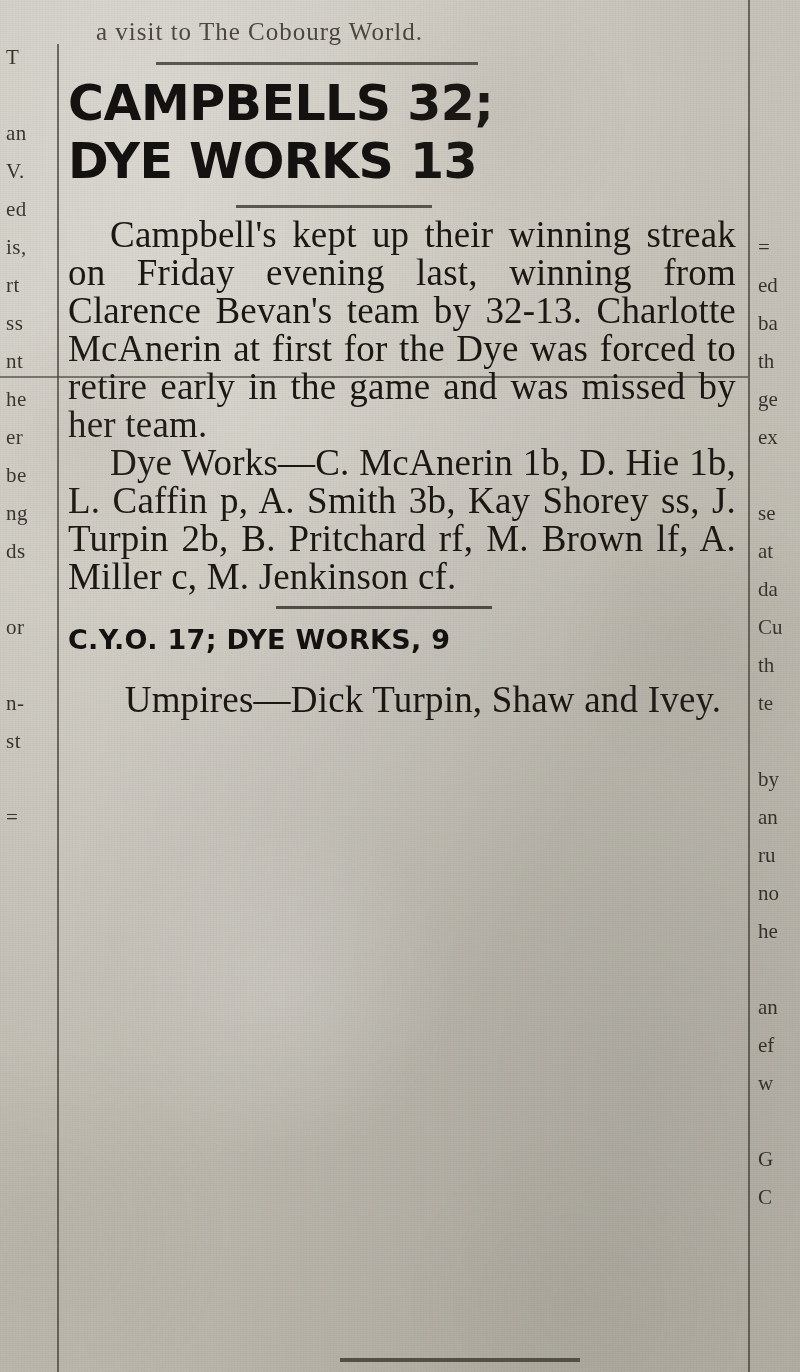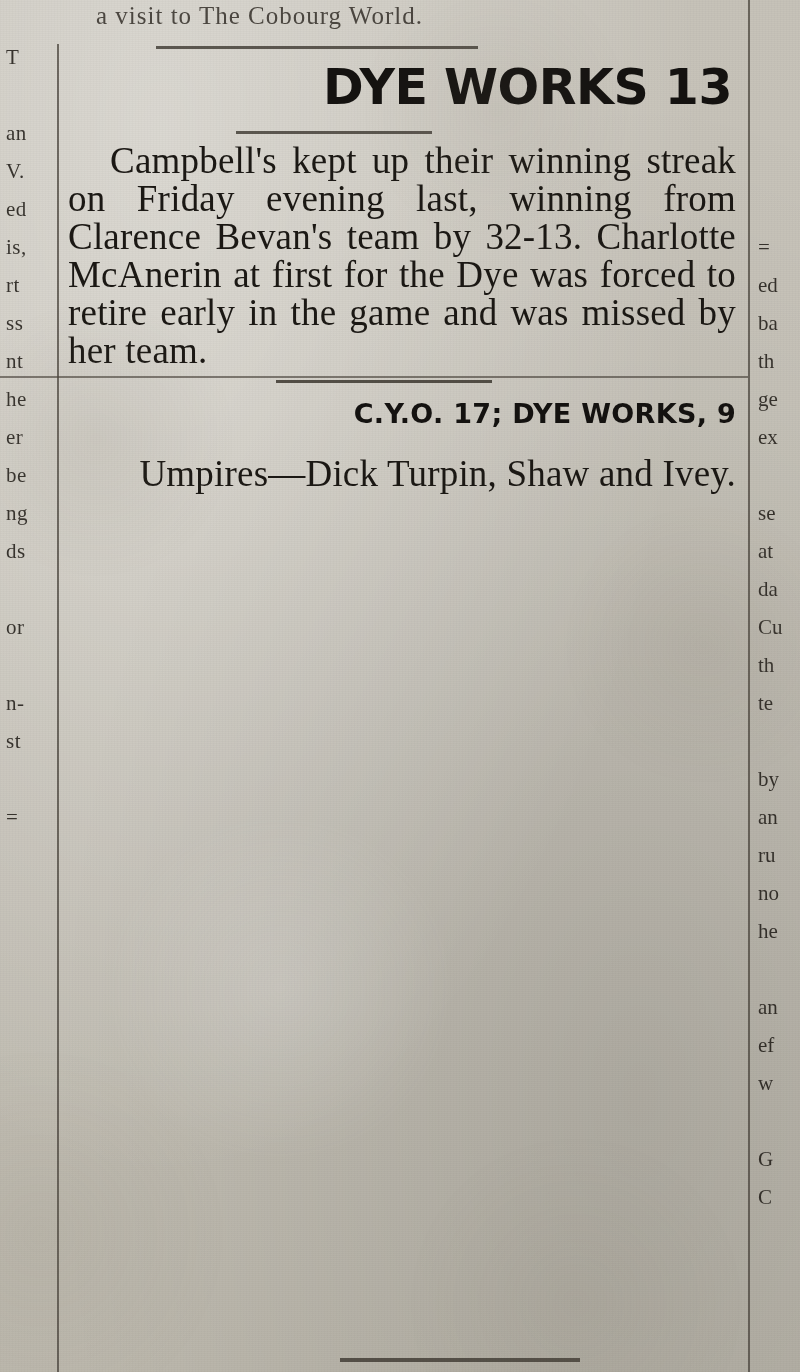--- a/index.html
+++ b/index.html
@@ -101,21 +101,21 @@
     padding: 0 10px 0 8px;
     box-sizing: border-box;
   }
 
   .topline {
     font-size: 25px;
     letter-spacing: 1px;
     color: #2a251f;
     opacity: 0.8;
     white-space: nowrap;
-    padding-top: 2px;
+    padding-top: 18px;
     padding-left: 28px;
   }
 
   .hr-short {
     height: 3px;
     background: #3c372f;
     opacity: 0.8;
     margin: 16px auto 10px 88px;
     width: 322px;
   }
@@ -147,41 +147,40 @@
     font-family: "DejaVu Sans", sans-serif;
     font-weight: bold;
     font-size: 49px;
     line-height: 58px;
     letter-spacing: -0.5px;
     margin: 6px 0 0 0;
     color: #141210;
   }
   h1.headline .l2 {
     display: block;
-    text-align: right;
     padding-right: 4px;
   }
 
   .body p {
     font-size: 37px;
     line-height: 38px;
     margin: 0;
     text-align: justify;
     text-justify: inter-word;
     letter-spacing: 0.2px;
     color: #1b1814;
   }
   .body p.indent { text-indent: 42px; }
-  .body p.last { text-align: right; margin-top: 24px; }
+  .body p.last { text-align: center; margin-top: 24px; }
 
   h2.subhead {
     font-family: "DejaVu Sans", sans-serif;
     font-size: 27px;
     line-height: 34px;
-    text-align: right;
+    text-align: left;
     margin: 0 0 2px 0;
     letter-spacing: 0.3px;
     color: #141210;
   }
   h2.subhead .lite { font-weight: bold; }
   h2.subhead .heavy { font-weight: bold; }
 
   .faded { opacity: 0.88; }
   .fadedmore { opacity: 0.8; }
 </style>
@@ -254,27 +253,29 @@
   <div class="rule-v" style="left:748px; top:0px; height:1372px;"></div>
   <div class="rule-h" style="left:0px; top:376px; width:748px;"></div>
 
   <div id="main-col">
 
     <div class="topline fadedmore">a visit to The Cobourg World.</div>
 
     <div class="hr-short"></div>
 
     <h1 class="headline">
+      <span>CAMPBELLS 32;</span>
       <span class="l2">DYE WORKS 13</span>
     </h1>
 
     <div class="hr-mid"></div>
 
     <div class="body">
       <p class="indent">Campbell's kept up their winning streak on Friday evening last, winning from Clarence Bevan's team by 32-13.   Charlotte McAnerin at first for the Dye was forced to retire early in the game and was missed by her team.</p>
+      <p class="indent">Dye Works—C. McAnerin 1b, D. Hie 1b, L. Caffin p, A. Smith 3b, Kay Shorey ss,  J. Turpin 2b,  B.  Pritchard rf, M. Brown lf, A. Miller c, M. Jenkinson cf.</p>
     </div>
 
     <div class="hr-sec"></div>
 
     <h2 class="subhead">
       <span class="lite">C.Y.O. 17; </span><span class="heavy">DYE WORKS, 9</span>
     </h2>
 
     <div class="body">
       <p class="indent last">Umpires—Dick Turpin, Shaw and Ivey.</p>

